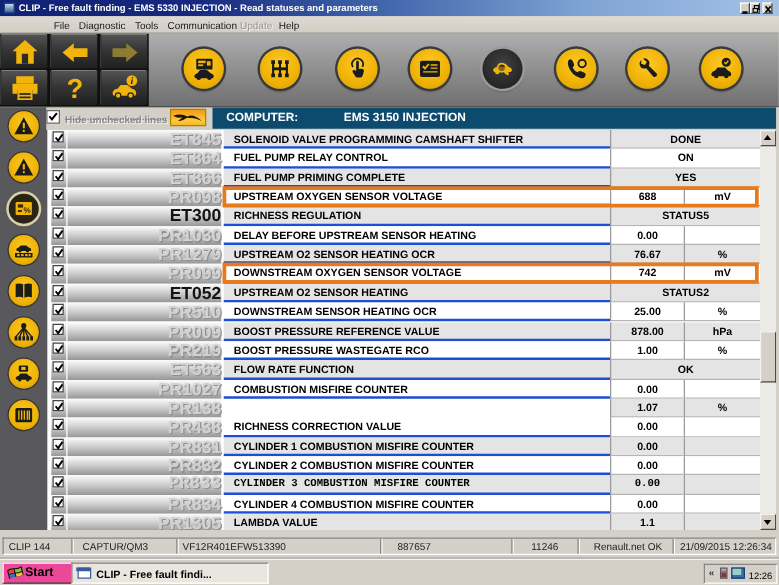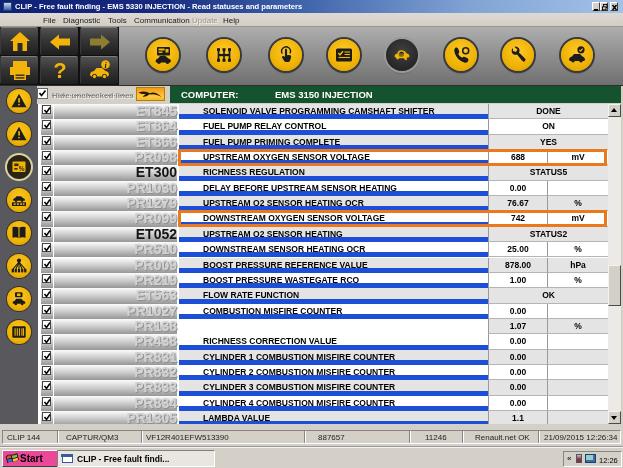--- a/index.html
+++ b/index.html
@@ -32,33 +32,33 @@
 .sbtn { position:absolute; left:7px; width:24px; height:24px; border-radius:50%; background:radial-gradient(circle at 50% 40%, #fbc624, #f0b406 58%, #cc9700); box-shadow:0 0 0 1px #38342a; }
 .sbtn svg { position:absolute; left:50%; top:50%; transform:translate(-50%,-50%); }
 .sbtn.sel { background:#2b2415; box-shadow:0 0 0 2px #d8d2a8; }
 
 
 #hdr { left:37px; top:86px; width:586px; height:18px; background:#d4d0c8; }
 #hdrchk { left:0px; top:2px; width:11px; height:11px; background:#fff; border:1px solid #666; }
 #hdrchk svg { position:absolute; left:0; top:0; }
 #hdrlabel { left:15px; top:5px; font-size:8px; font-weight:bold; color:#8e8e8e; text-shadow:1px 1px 0 #efefef; }
 #birdbtn { left:99px; top:1px; width:29px; height:14px; background:linear-gradient(#f09c13,#fdc93f 70%,#f7b825); border:1px solid #b87e00; }
-#compbar { left:133px; top:0px; width:451px; height:17px; background:#14532d; color:#fff; font-size:9.5px; font-weight:bold; }
+#compbar { left:133px; top:0px; width:451px; height:17px; background:#0c4a6e; color:#fff; font-size:9.5px; font-weight:bold; }
 #compbar .c1 { position:absolute; left:11px; top:3px; }
 #compbar .c2 { position:absolute; left:73px; top:3px;margin-left:32px; }
 
 
 #tbl { left:38px; top:104px; width:570px; height:320px; background:#fff; overflow:hidden; }
 .row { position:absolute; left:0; width:570px; height:15.35px; }
 .cb { position:absolute; left:3px; top:0; width:12px; height:100%; background:linear-gradient(#fcfcfc,#cecece 48%,#969696); }
 .cbx { position:absolute; left:1px; top:1px; width:9px; height:9px; background:#fdfdfd; border:1px solid #444; }
 .cbx svg { position:absolute; left:0px; top:0px; }
 .code { position:absolute; left:16px; top:0; width:123px; height:100%; background:linear-gradient(#fcfcfc,#cecece 48%,#969696); font-size:14px; font-weight:bold; color:#d2d2d2; text-align:right; line-height:15.35px; text-shadow:1px 1px 0 #909090; }
 .code.on { color:#141414; text-shadow:none; }
-.desc { position:absolute; left:141px; top:0; width:309px; height:100%; font-size:8.5px; font-weight:bold; color:#000; line-height:15.7px; padding-left:24px; border-bottom:5px solid #1d4ed8; white-space:nowrap; }
+.desc { position:absolute; left:141px; top:0; width:309px; height:100%; font-size:8.5px; font-weight:bold; color:#000; line-height:15.7px; padding-left:8px; border-bottom:2px solid #1d4ed8; white-space:nowrap; }
 .val { position:absolute; left:450px; top:0; width:59px; height:100%; font-size:8.5px; font-weight:bold; color:#000; text-align:center; line-height:15.7px; border-left:1px solid #999; border-bottom:1px solid #b5b5b5; }
 .unit { position:absolute; left:509px; top:0; width:61px; height:100%; font-size:8.5px; font-weight:bold; color:#000; text-align:center; line-height:15.7px; border-left:1px solid #999; border-bottom:1px solid #b5b5b5; }
 .span2 { position:absolute; left:450px; top:0; width:120px; height:100%; font-size:8.5px; font-weight:bold; color:#000; text-align:center; line-height:15.7px; border-left:1px solid #999; border-bottom:1px solid #b5b5b5; }
 .g { background:#e4e4e4; }
 .w { background:#fff; }
 .obox { position:absolute; left:140px; width:429px; height:17px; border:3px solid #e8791d; z-index:5; }
 
 
 #scrl { left:608px; top:104px; width:13px; height:320px; background:#eceae6; }
 .sbb { position:absolute; left:0; width:13px; height:13px; background:#d4d0c8; border-top:1px solid #f4f3f1; border-left:1px solid #f4f3f1; border-right:1px solid #4a4a4a; border-bottom:1px solid #4a4a4a; }
@@ -557,21 +557,21 @@
             <svg width="9" height="9" viewBox="0 0 9 9">
               <path d="M1.5 4 L3.5 6.5 L7 1.5" stroke="#000" stroke-width="1.5" fill="none"></path>
             </svg>
           </div>
         </div>
         <div class="code ">PR832</div>
         <div class="desc w">CYLINDER 2 COMBUSTION MISFIRE COUNTER</div>
         <div class="val w">0.00</div>
         <div class="unit w"></div>
       </div>
-      <div class="row" style="top:276.30px;">
+      <div class="row" style="top:276.30px;font-family:Liberation Mono, monospace;">
         <div class="cb">
           <div class="cbx">
             <svg width="9" height="9" viewBox="0 0 9 9">
               <path d="M1.5 4 L3.5 6.5 L7 1.5" stroke="#000" stroke-width="1.5" fill="none"></path>
             </svg>
           </div>
         </div>
         <div class="code ">PR833</div>
         <div class="desc g">CYLINDER 3 COMBUSTION MISFIRE COUNTER</div>
         <div class="val g">0.00</div>

